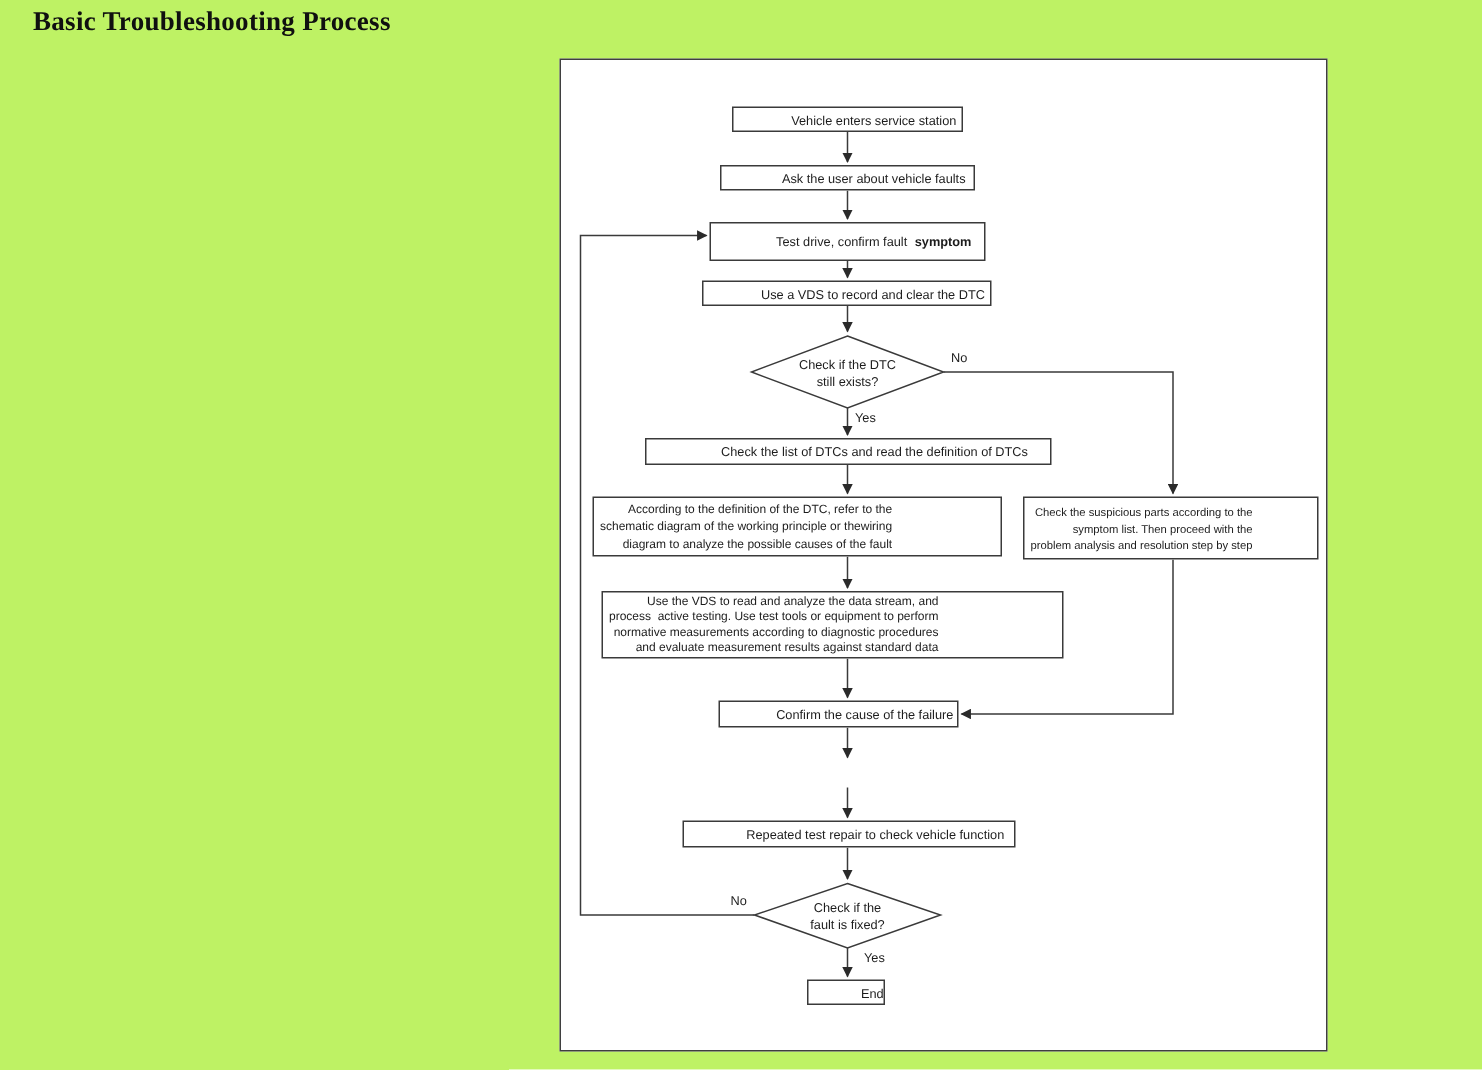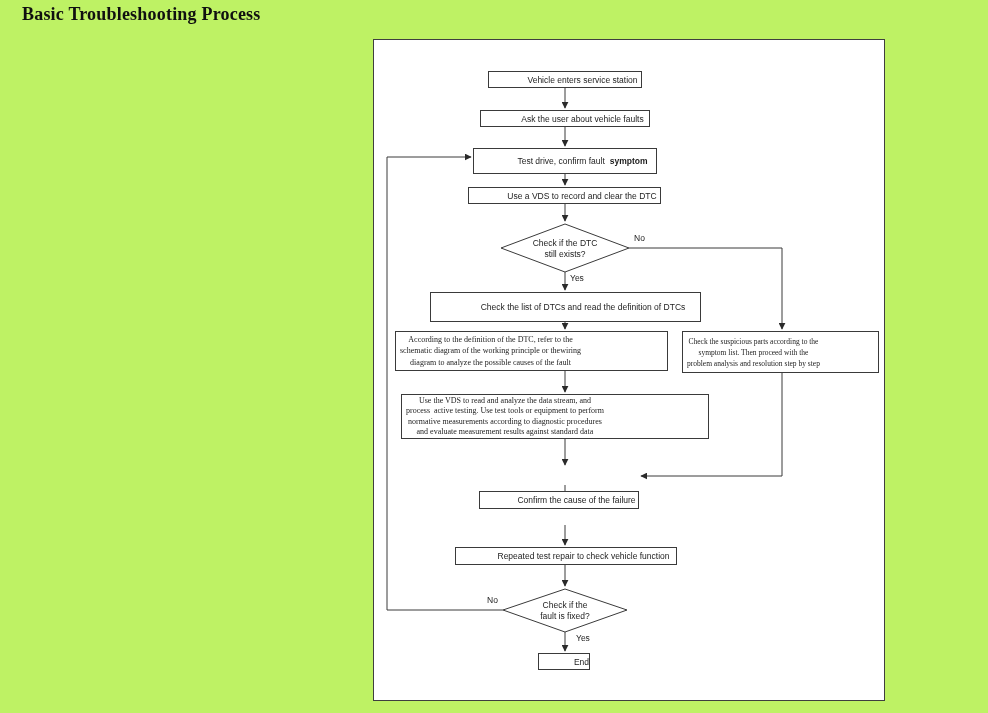--- a/index.html
+++ b/index.html
@@ -18,22 +18,22 @@
   }
   #connectors { position:absolute; left:0; top:0; width:988px; height:713px; z-index:1; }
   .node {
     position:absolute; background:#ffffff; border:1px solid #3a3a3a; box-sizing:border-box;
     display:flex; align-items:center; justify-content:center;
     font-size:8.5px; line-height:10px; text-align:right; color:#1c1c1c; z-index:2;
     white-space:nowrap;
     padding-left:35px;
   }
   .node.multi {
-    justify-content:flex-start; text-align:center; white-space:pre-wrap;
-    font-size:8px; line-height:11.5px; padding:2px 4px;font-family:Liberation Serif, serif;
+    justify-content:flex-start; text-align:right; white-space:pre-wrap;
+    font-size:8px; line-height:11.5px; padding:2px 4px;
   }
   .node.small { font-size:7.5px; line-height:11px; padding:3px 4px; }
   .dtext {
     position:absolute; text-align:center; white-space:pre-line;
     font-size:8.5px; line-height:10.5px; color:#1c1c1c; z-index:3;
   }
   .elabel { position:absolute; font-size:8.5px; color:#1c1c1c; z-index:3; }
   .emph { font-weight:700; margin-left:5px; }
 </style>
 </head>
@@ -84,36 +84,36 @@
   </div>
 
   <div class="node" style="left:468px; top:187px; width:193px; height:17px;">Use a VDS to record and clear the DTC</div>
 
   <div class="dtext" style="left:507px; top:238px; width:116px;">Check if the DTC
 still exists?</div>
 
   <div class="elabel" style="left:634px; top:233px;">No</div>
   <div class="elabel" style="left:570px; top:273px;">Yes</div>
 
-  <div class="node" style="left:430px; top:292px; width:271px; height:30px;">Check the list of DTCs and read the definition of DTCs</div>
+  <div class="node" style="left:430px; top:292px; width:271px; height:18px;">Check the list of DTCs and read the definition of DTCs</div>
 
   <div class="node multi" style="left:395px; top:331px; width:273px; height:40px;">According to the definition of the DTC, refer to the
 schematic diagram of the working principle or thewiring
 diagram to analyze the possible causes of the fault</div>
 
   <div class="node multi small" style="left:682px; top:331px; width:197px; height:42px;">Check the suspicious parts according to the
 symptom list. Then proceed with the
 problem analysis and resolution step by step</div>
 
   <div class="node multi" style="left:401px; top:394px; width:308px; height:45px; line-height:10.3px;">Use the VDS to read and analyze the data stream, and
 process  active testing. Use test tools or equipment to perform
 normative measurements according to diagnostic procedures
 and evaluate measurement results against standard data</div>
 
-  <div class="node" style="left:479px; top:467px; width:160px; height:18px;margin-top:24px;">Confirm the cause of the failure</div>
+  <div class="node" style="left:479px; top:467px; width:160px; height:18px;">Confirm the cause of the failure</div>
 
 
   <div class="node" style="left:455px; top:547px; width:222px; height:18px;">Repeated test repair to check vehicle function</div>
 
   <div class="dtext" style="left:507px; top:600px; width:116px;">Check if the
 fault is fixed?</div>
 
   <div class="elabel" style="left:487px; top:595px;">No</div>
   <div class="elabel" style="left:576px; top:633px;">Yes</div>
 

